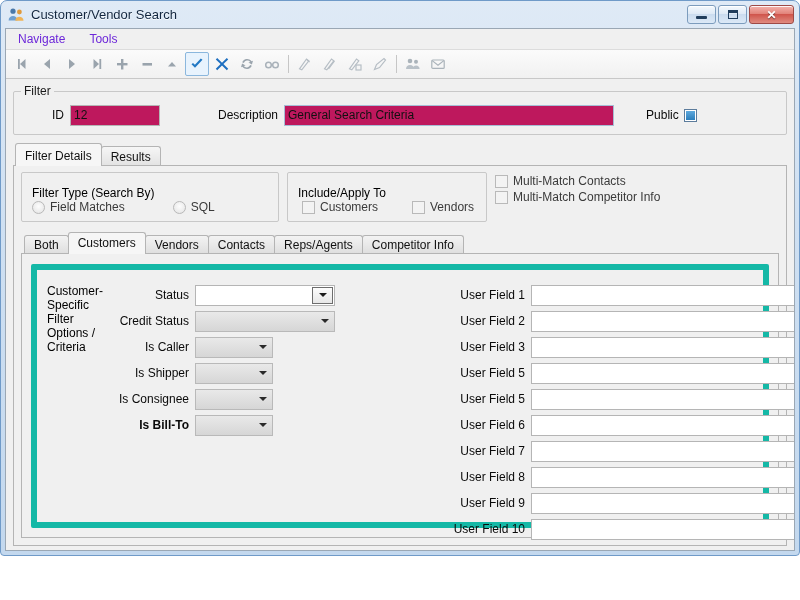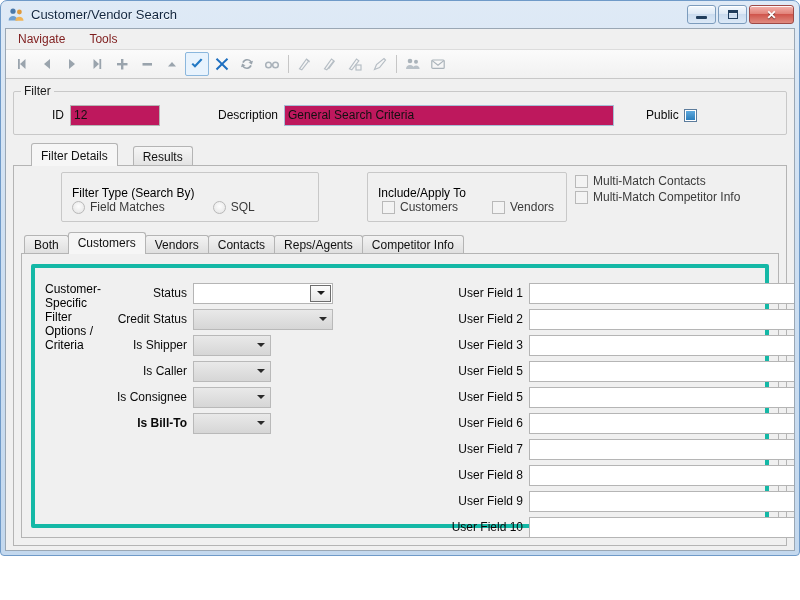--- a/index.html
+++ b/index.html
@@ -57,21 +57,21 @@
     overflow:hidden;
   }
 
   
   .menubar{
     height:20px;flex:0 0 20px;
     background:#f0f0f0;
     border-bottom:1px solid #dcdcdc;
     display:flex;align-items:center;padding-left:8px;gap:16px;
   }
-  .menu-item{font-size:12px;color:#7f1d1d;padding:2px 4px;cursor:default;}
+  .menu-item{font-size:12px;color:#6d28d9;padding:2px 4px;cursor:default;}
 
   
   .toolbar{
     height:28px;flex:0 0 28px;
     background:linear-gradient(180deg,#fbfbfb 0%,#f1f1f1 100%);
     border-bottom:1px solid #c8c8c8;
     display:flex;align-items:center;padding-left:4px;gap:1px;
   }
   .tb{
     width:22px;height:22px;display:flex;align-items:center;justify-content:center;
@@ -115,39 +115,39 @@
   }
 
   
   .tabstrip{display:flex;align-items:flex-end;height:23px;margin-top:8px;padding-left:2px;}
   .tab{
     box-sizing:border-box;height:20px;
     padding:2px 9px 0 9px;font-size:12px;color:#111;
     background:linear-gradient(180deg,#f6f6f6 0%,#e2e2e2 100%);
     border:1px solid #b4b4b4;border-bottom:none;
     border-radius:3px 3px 0 0;
-    margin-right:-1px;cursor:default;line-height:17px;margin-left:16px;
+    margin-right:-1px;cursor:default;line-height:17px;
   }
   .tab.selected{
     height:23px;line-height:20px;
     background:#f6f6f6;
     border-color:#b4b4b4;
     position:relative;z-index:3;
   }
   .tabbody{
     border:1px solid #b4b4b4;background:#f0f0f0;
     flex:1 1 auto;min-height:0;
     margin-top:-1px;position:relative;z-index:1;
     padding:6px 7px 7px 7px;
     display:flex;flex-direction:column;
   }
 
   
   .opt-row{display:flex;gap:8px;align-items:flex-start;}
-  .gb-inline{border:1px solid #c8c8c8;border-radius:2px;position:relative;padding:13px 10px 7px 10px;margin-left:40px;}
+  .gb-inline{border:1px solid #c8c8c8;border-radius:2px;position:relative;padding:13px 10px 7px 10px;}
   .radio{
     width:13px;height:13px;border-radius:50%;box-sizing:border-box;
     border:1px solid #b9b9b9;
     background:radial-gradient(circle at 50% 40%,#fdfdfd 0%,#eaeaea 70%,#dcdcdc 100%);
     display:inline-block;flex:0 0 13px;
   }
   .chk{
     width:13px;height:13px;box-sizing:border-box;
     border:1px solid #b9b9b9;background:#f3f3f3;
     display:inline-block;flex:0 0 13px;
@@ -167,21 +167,21 @@
   .tab2.selected{
     height:22px;line-height:19px;background:#f6f6f6;position:relative;z-index:3;
   }
   .tabbody2{
     border:1px solid #b4b4b4;background:#f0f0f0;
     flex:1 1 auto;min-height:0;margin-top:-1px;
     padding:10px 9px 9px 9px;position:relative;z-index:1;
   }
 
   .inner-gb{
-    border:4px solid #14b8a6;border-radius:2px;position:relative;
+    border:6px solid #14b8a6;border-radius:2px;position:relative;
     height:100%;box-sizing:border-box;padding:14px 10px 10px 10px;
     display:flex;
   }
   .col-left{width:330px;flex:0 0 330px;}
   .col-right{flex:1 1 auto;}
 
   .frow{display:flex;align-items:center;height:22px;margin-bottom:4px;}
   .frow .flabel{text-align:right;padding-right:6px;font-size:12px;color:#0a0a0a;white-space:nowrap;}
 
   
@@ -440,40 +440,40 @@
                 <span class="flabel" style="width:86px;">Credit Status</span>
                 <span class="combo disabled" style="width:140px;">
                   <span style="flex:1 1 auto;"></span>
                   <span class="cbtn">
                       <span class="arrow dim"></span>
                     </span>
                 </span>
               </div>
 
               <div class="frow">
+                <span class="flabel" style="width:86px;">Is Caller</span>
+                <span class="combo disabled" style="width:78px;">
+                  <span style="flex:1 1 auto;"></span>
+                  <span class="cbtn">
+                      <span class="arrow dim"></span>
+                    </span>
+                </span>
+              </div>
+
+              <div class="frow">
                 <span class="flabel" style="width:86px;">Is Shipper</span>
                 <span class="combo disabled" style="width:78px;">
                   <span style="flex:1 1 auto;"></span>
                   <span class="cbtn">
                       <span class="arrow dim"></span>
                     </span>
                 </span>
               </div>
 
               <div class="frow">
-                <span class="flabel" style="width:86px;">Is Caller</span>
-                <span class="combo disabled" style="width:78px;">
-                  <span style="flex:1 1 auto;"></span>
-                  <span class="cbtn">
-                      <span class="arrow dim"></span>
-                    </span>
-                </span>
-              </div>
-
-              <div class="frow">
                 <span class="flabel" style="width:86px;">Is Consignee</span>
                 <span class="combo disabled" style="width:78px;">
                   <span style="flex:1 1 auto;"></span>
                   <span class="cbtn">
                       <span class="arrow dim"></span>
                     </span>
                 </span>
               </div>
 
               <div class="frow">

